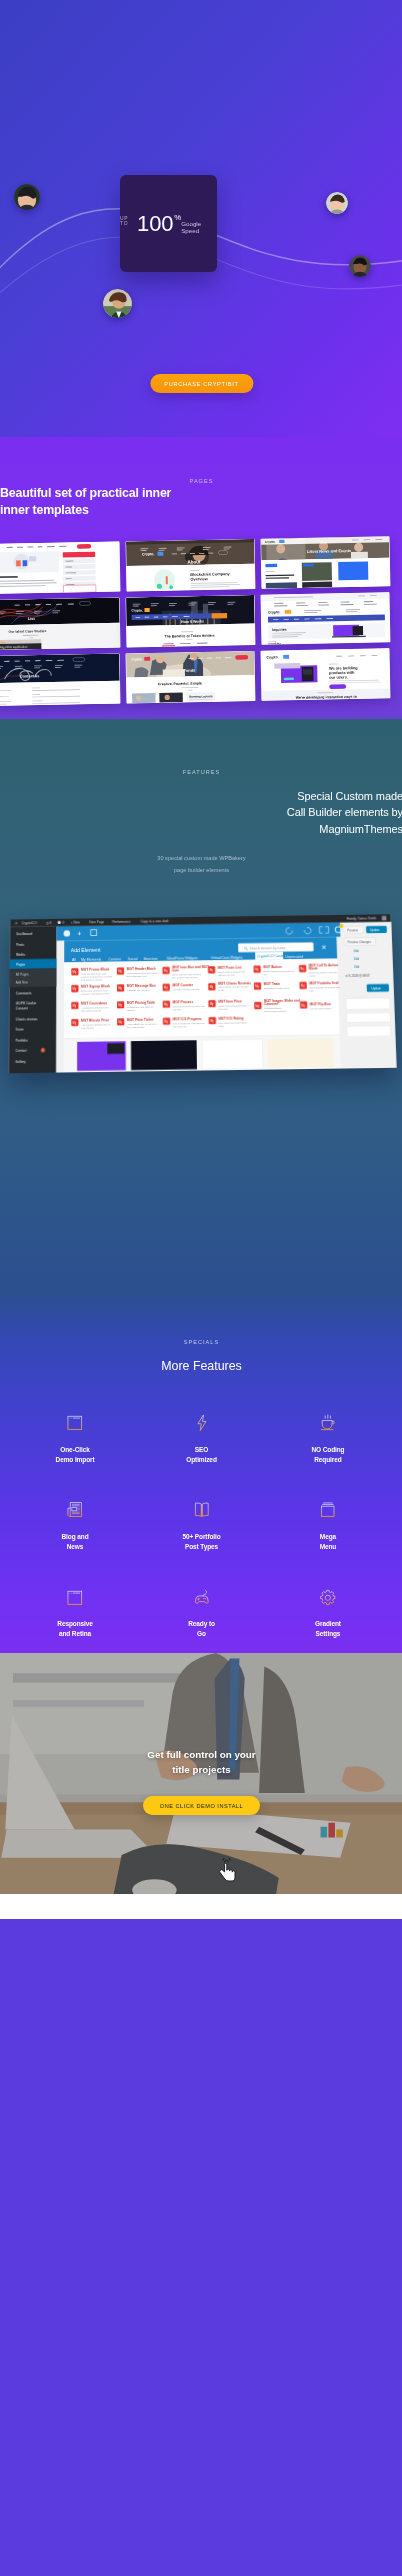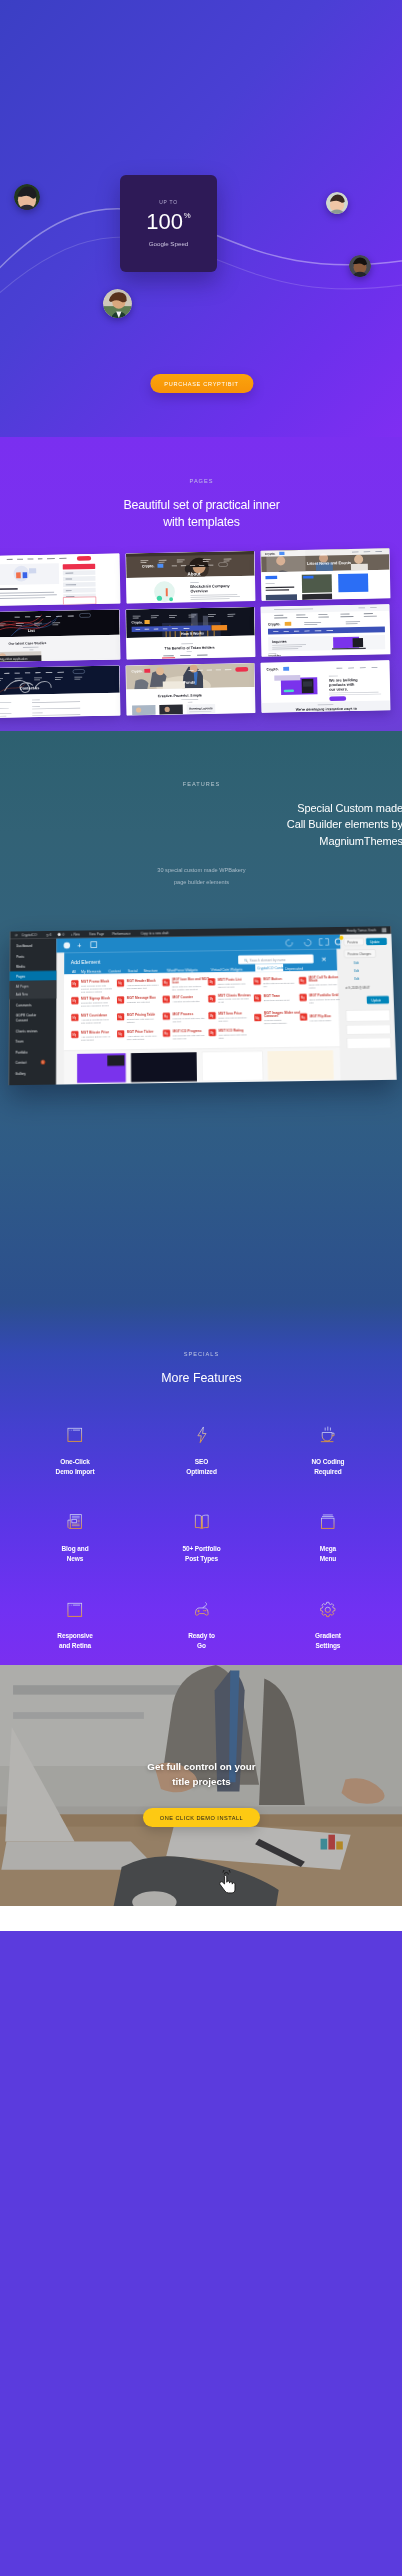--- a/index.html
+++ b/index.html
@@ -26,21 +26,21 @@
   .hero .eyebrow { margin-top:69px; }
   .hero h1 {
     margin-top:11px; text-align:center; font-size:14.4px; line-height:1.33;
     font-weight:700; letter-spacing:-0.2px; color:#fff;
   }
 
   .speed-card {
     position:absolute; left:120px; top:175px; width:97px; height:97px;
     background:#2e1a57; border-radius:5.9px;
     box-shadow:0 9.2px 22px rgba(20,8,60,.35);
-    display:flex; flex-direction:column; align-items:center; justify-content:center;
+    display:flex; flex-direction:row; align-items:center; justify-content:center;
   }
   .speed-card .up-to {
     font-size:4.9px; letter-spacing:0.8px; color:#b6aed3; text-transform:uppercase;
     margin-bottom:5.2px;
   }
   .speed-card .big {
     font-size:22px; font-weight:400; line-height:1; color:#fff;
     display:flex; align-items:flex-start;
   }
   .speed-card .big sup { font-size:7.8px; line-height:1; margin-top:1.3px; margin-left:0.7px;}
@@ -60,22 +60,22 @@
     box-shadow:0 4.6px 11.8px rgba(40,10,90,.28); cursor:pointer;
     white-space:nowrap;
   }
 
   
   .pages-sec {
     background:linear-gradient(180deg,#7a2ff0 0%, #7b31ef 45%, #6b3fd6 100%);
     padding-top:41px; padding-bottom:15.7px; position:relative;
   }
   .pages-sec h2 {
-    margin-top:13px; text-align:center; font-size:12.4px; line-height:1.33;
-    font-weight:400; letter-spacing:-0.2px;
+    margin-top:1px; font-size:12.4px; line-height:1.33;
+    font-weight:700; letter-spacing:-0.2px;
   }
   .shots {
     margin-top:22px; position:relative; height:163px;
   }
   .shot-row { display:flex; gap:5.9px; padding:0 0; margin-bottom:5.9px;
     transform:rotate(-1.1deg); }
   .shot {
     flex:0 0 129px; height:50px; background:#fff; overflow:hidden;
     box-shadow:0 3.9px 10.5px rgba(25,5,70,.25); position:relative;
     border-radius:0.7px;
@@ -250,21 +250,21 @@
       <div class="cap">Google Speed</div>
     </div>
 
     <button class="cta-orange">PURCHASE CRYPTIBIT</button>
   </section>
 
   <section class="pages-sec">
     <div class="eyebrow">PAGES</div>
     <h2>
       <span>Beautiful set of practical inner</span><br>
-      <span>with templates</span>
+      <span>inner templates</span>
     </h2>
 
     <div class="shots">
       <div class="shots-wrap">
 
         <div class="shot-row">
           <div class="shot">
             <svg viewBox="0 0 197 77">
                 <rect width="197" height="77" fill="#fff"></rect>
               <rect x="0" y="0" width="197" height="11" fill="#fff"></rect>

